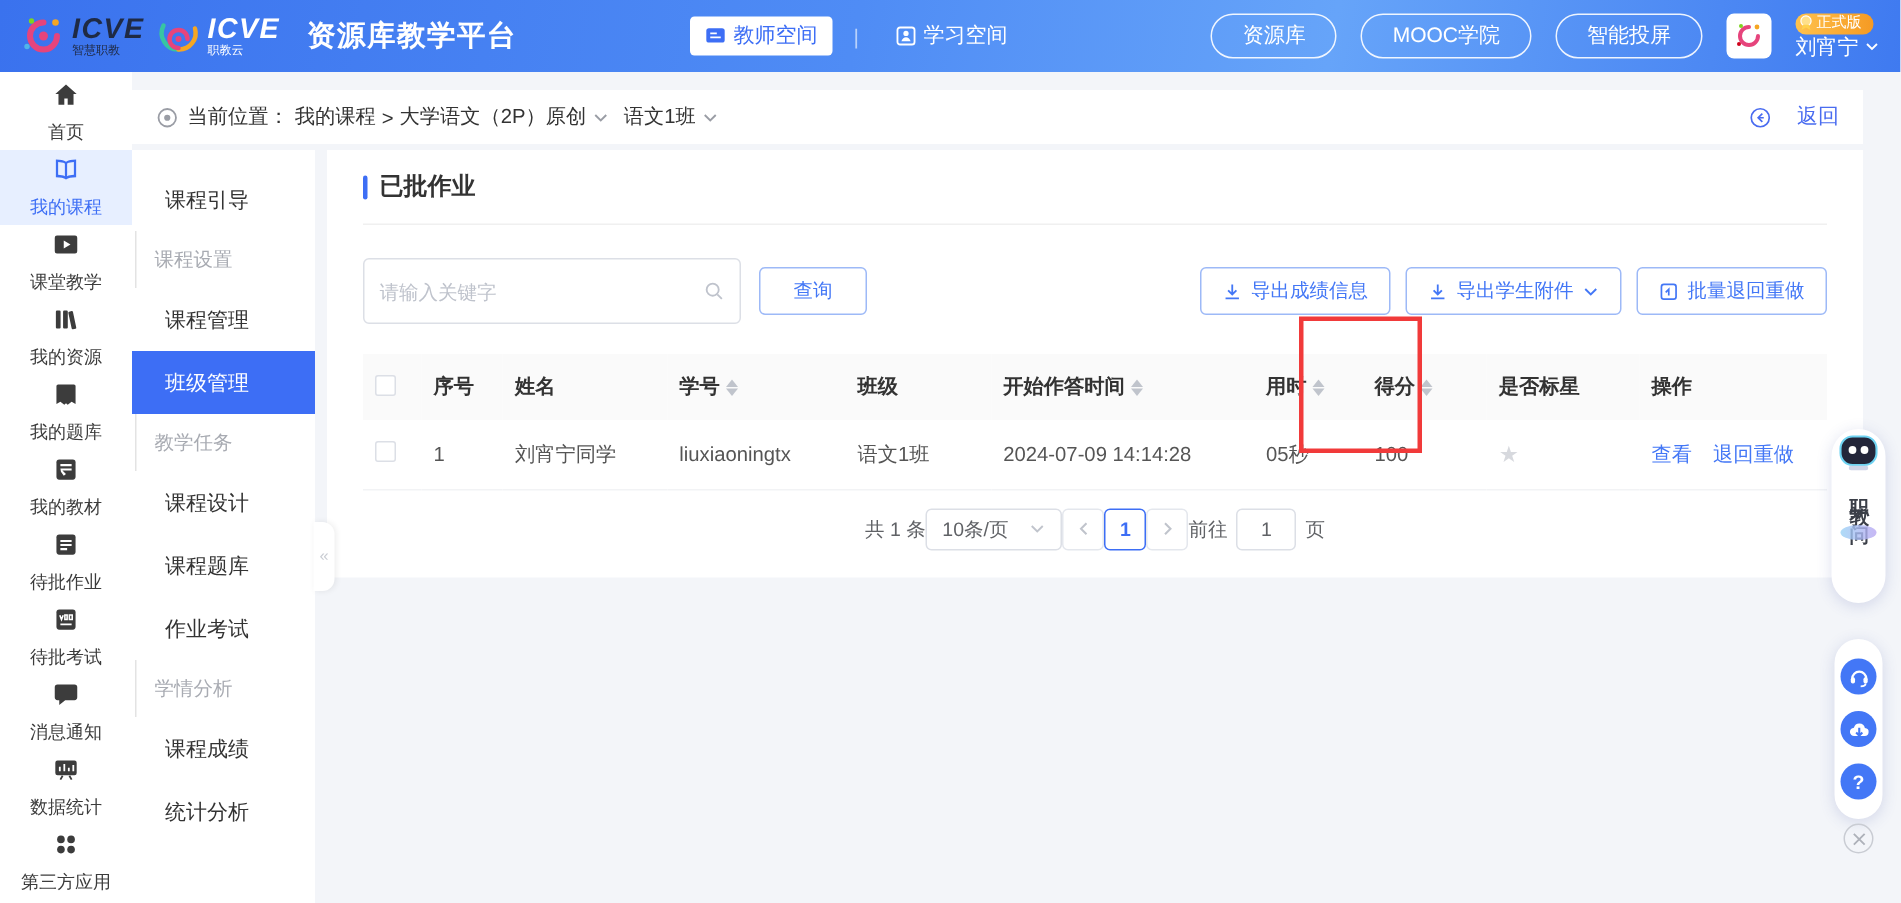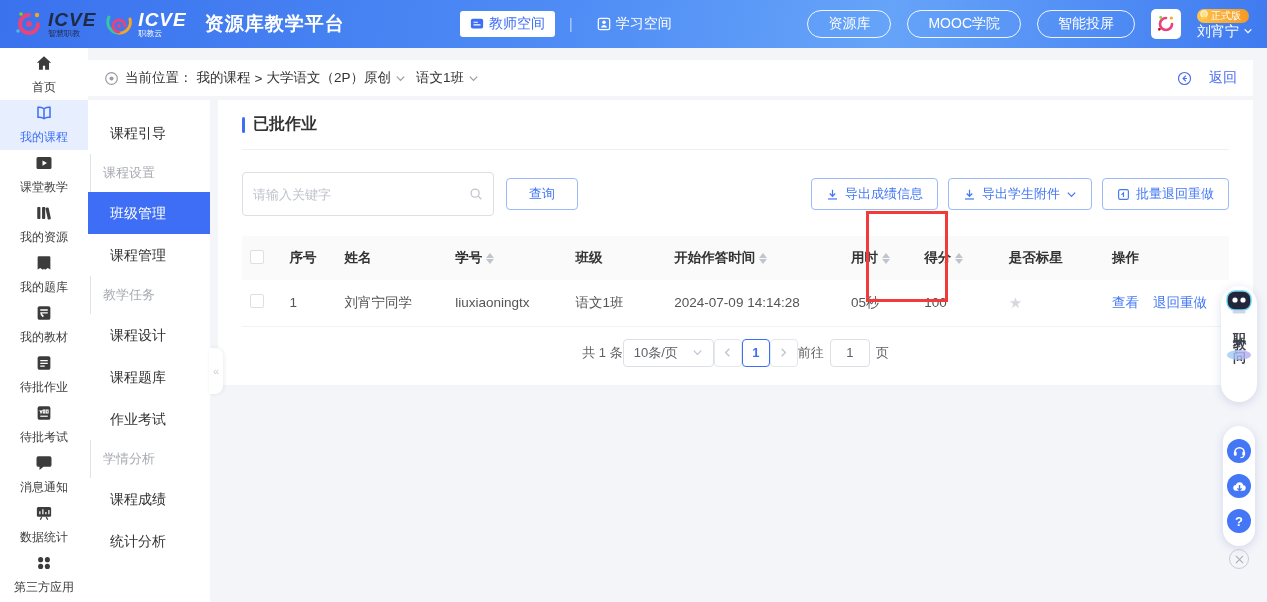--- a/index.html
+++ b/index.html
@@ -14,37 +14,37 @@
   .logo-badge svg { display:block; }
   .logo-txt { display:flex; flex-direction:column; line-height:1; }
   .logo-txt .en { font-weight:bold; font-size:19px; letter-spacing:1px; color:#1f2a44; font-style:italic; }
   .logo-txt .cn { font-size:8px; color:#1f2a44; margin-top:1px; }
   .logo-txt.w .en,.logo-txt.w .cn { color:#fff; }
   .platform-title { font-size:19px; font-weight:bold; margin-left:10px; letter-spacing:1px; }
   .header-nav { position:absolute; left:460px; display:flex; align-items:center; gap:14px; font-size:14px; }
   .space-btn { display:flex; align-items:center; gap:5px; padding:4px 10px; border-radius:3px; cursor:pointer; }
   .space-btn.active { background:#fff; color:#3d6ef5; }
   .nav-sep { color:rgba(255,255,255,.6); }
-  .header-right { margin-left:auto; display:flex; align-items:center; gap:16px; }
+  .header-right { margin-left:auto; display:flex; gap:16px; }
   .pill-btn { border:1px solid rgba(255,255,255,.9); border-radius:16px; padding:4px 20px; font-size:14px; cursor:pointer; white-space:nowrap; }
   .avatar-sq { width:30px; height:30px; background:#fff; border-radius:5px; display:flex; align-items:center; justify-content:center; }
   .user-block { display:flex; flex-direction:column; align-items:flex-start; line-height:1.15; }
   .ver-badge { background:linear-gradient(90deg,#ffc24d,#f59a23); color:#fff; font-size:10px; padding:1px 8px 2px 14px; border-radius:9px; position:relative; }
   .ver-badge .medal { position:absolute; left:1px; top:0px; }
   .user-name { font-size:14px; display:flex; align-items:center; gap:4px; cursor:pointer; }
 
   
   .body-row { display:flex; height:554px; }
   .sidebar { width:88px; background:#fff; flex:none; padding-top:2px; }
   .sb-item { height:50px; display:flex; flex-direction:column; align-items:center; justify-content:center; gap:3px; cursor:pointer; color:#3c3c3c; }
   .sb-item .sb-label { font-size:12px; }
   .sb-item svg { width:18px; height:18px; }
   .sb-item.active { background:#e7efff; color:#3d6ef5; }
 
-  .content-col { flex:1; display:flex; flex-direction:column; padding-right:14px; }
+  .content-col { flex:1; display:flex; flex-direction:column; padding-right:25px; }
   .breadcrumb-bar { background:#fff; height:36px; margin-top:12px; display:flex; align-items:center; padding:0 16px; font-size:13.5px; color:#333; }
   .breadcrumb-bar .loc-icon { margin-right:6px; display:flex; }
   .crumb-caret { margin:0 10px 0 4px; display:flex; }
   .back-link { margin-left:auto; color:#4a6cf0; display:flex; align-items:center; gap:17px; cursor:pointer; font-size:14px; }
 
   .content-row { display:flex; flex:1; margin-top:4px; }
   .submenu { width:122px; background:#fff; flex:none; padding-top:12px; position:relative; }
   .sm-item { height:42px; line-height:42px; padding-left:22px; font-size:14px; color:#333; cursor:pointer; white-space:nowrap; }
   .sm-item.active { background:#3d6ef5; color:#fff; }
   .sm-group { height:38px; line-height:38px; padding-left:12px; font-size:13px; color:#a8abb2; white-space:nowrap; border-left:1px solid #e3e3e3; margin-left:2px; }
@@ -289,22 +289,22 @@
           </svg>
         <span>返回</span>
       </span>
     </div>
 
     <div class="content-row">
       <div class="submenu" id="submenu">
         <div class="collapse-tab">«</div>
       <div class="sm-item">课程引导</div>
           <div class="sm-group">课程设置</div>
+          <div class="sm-item">课程管理</div>
           <div class="sm-item active">班级管理</div>
-          <div class="sm-item">课程管理</div>
           <div class="sm-group">教学任务</div>
           <div class="sm-item">课程设计</div>
           <div class="sm-item">课程题库</div>
           <div class="sm-item">作业考试</div>
           <div class="sm-group">学情分析</div>
           <div class="sm-item">课程成绩</div>
           <div class="sm-item">统计分析</div>
         </div>
 
       <div class="main-area">

